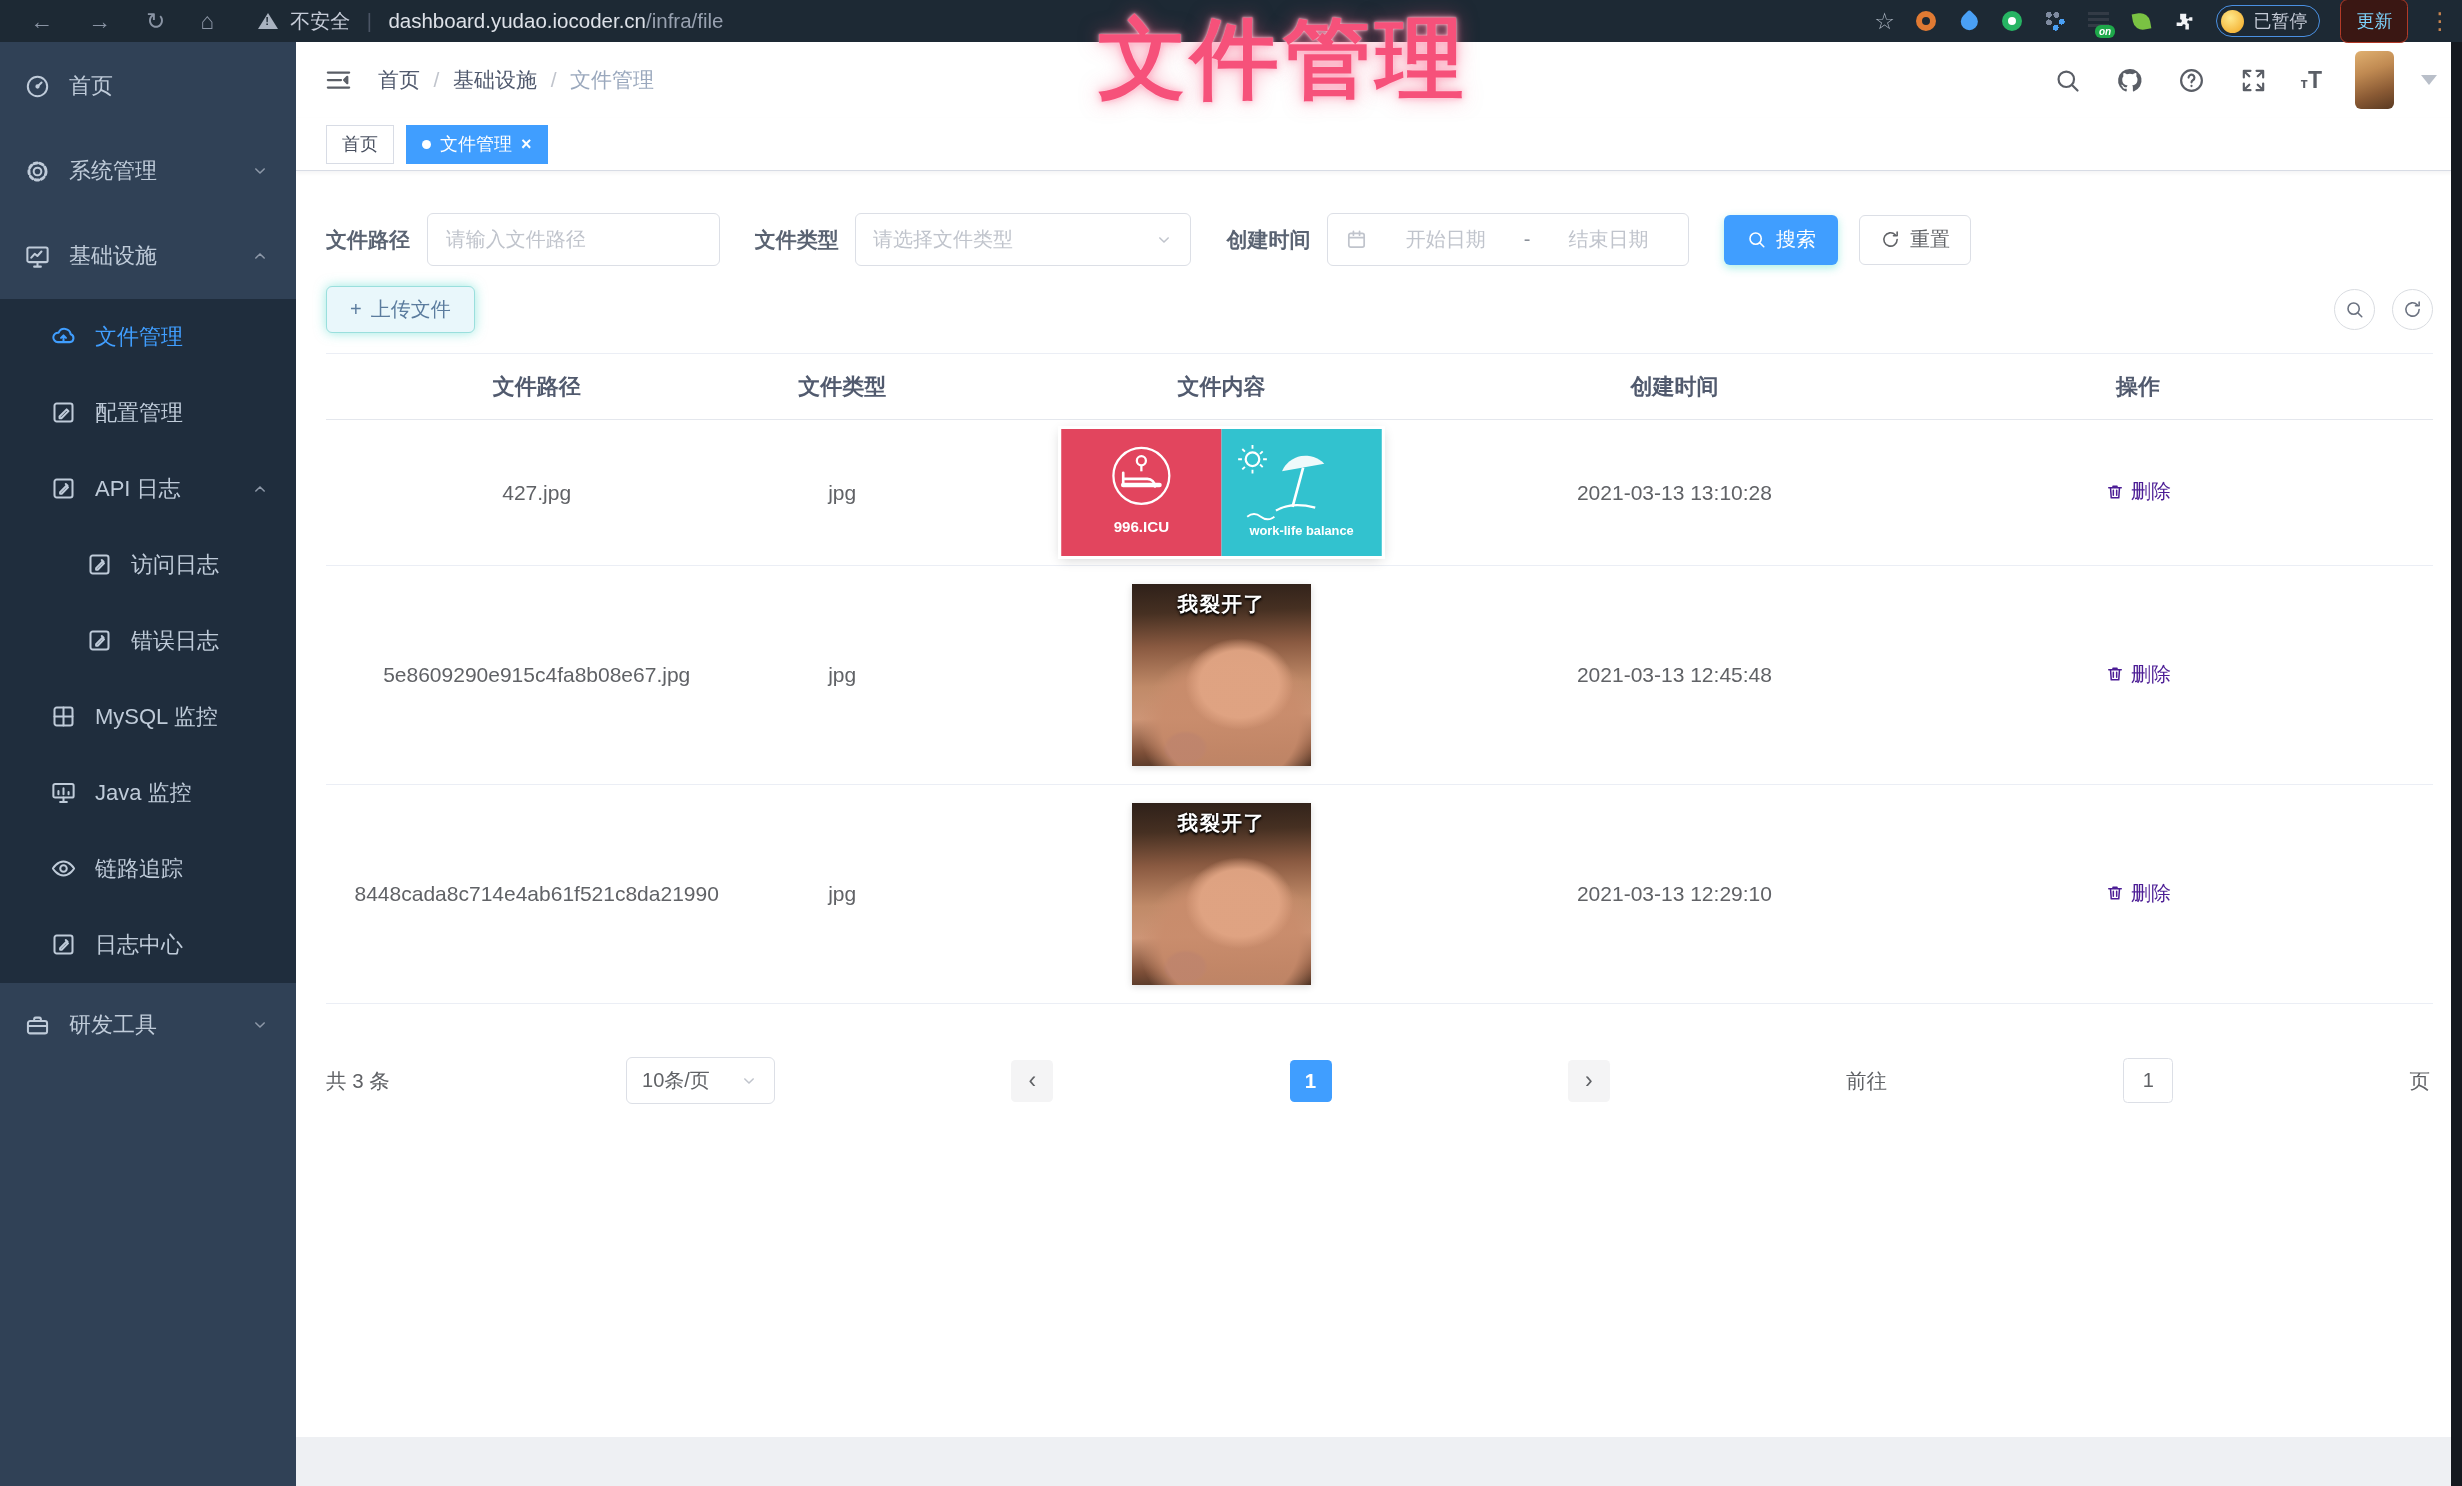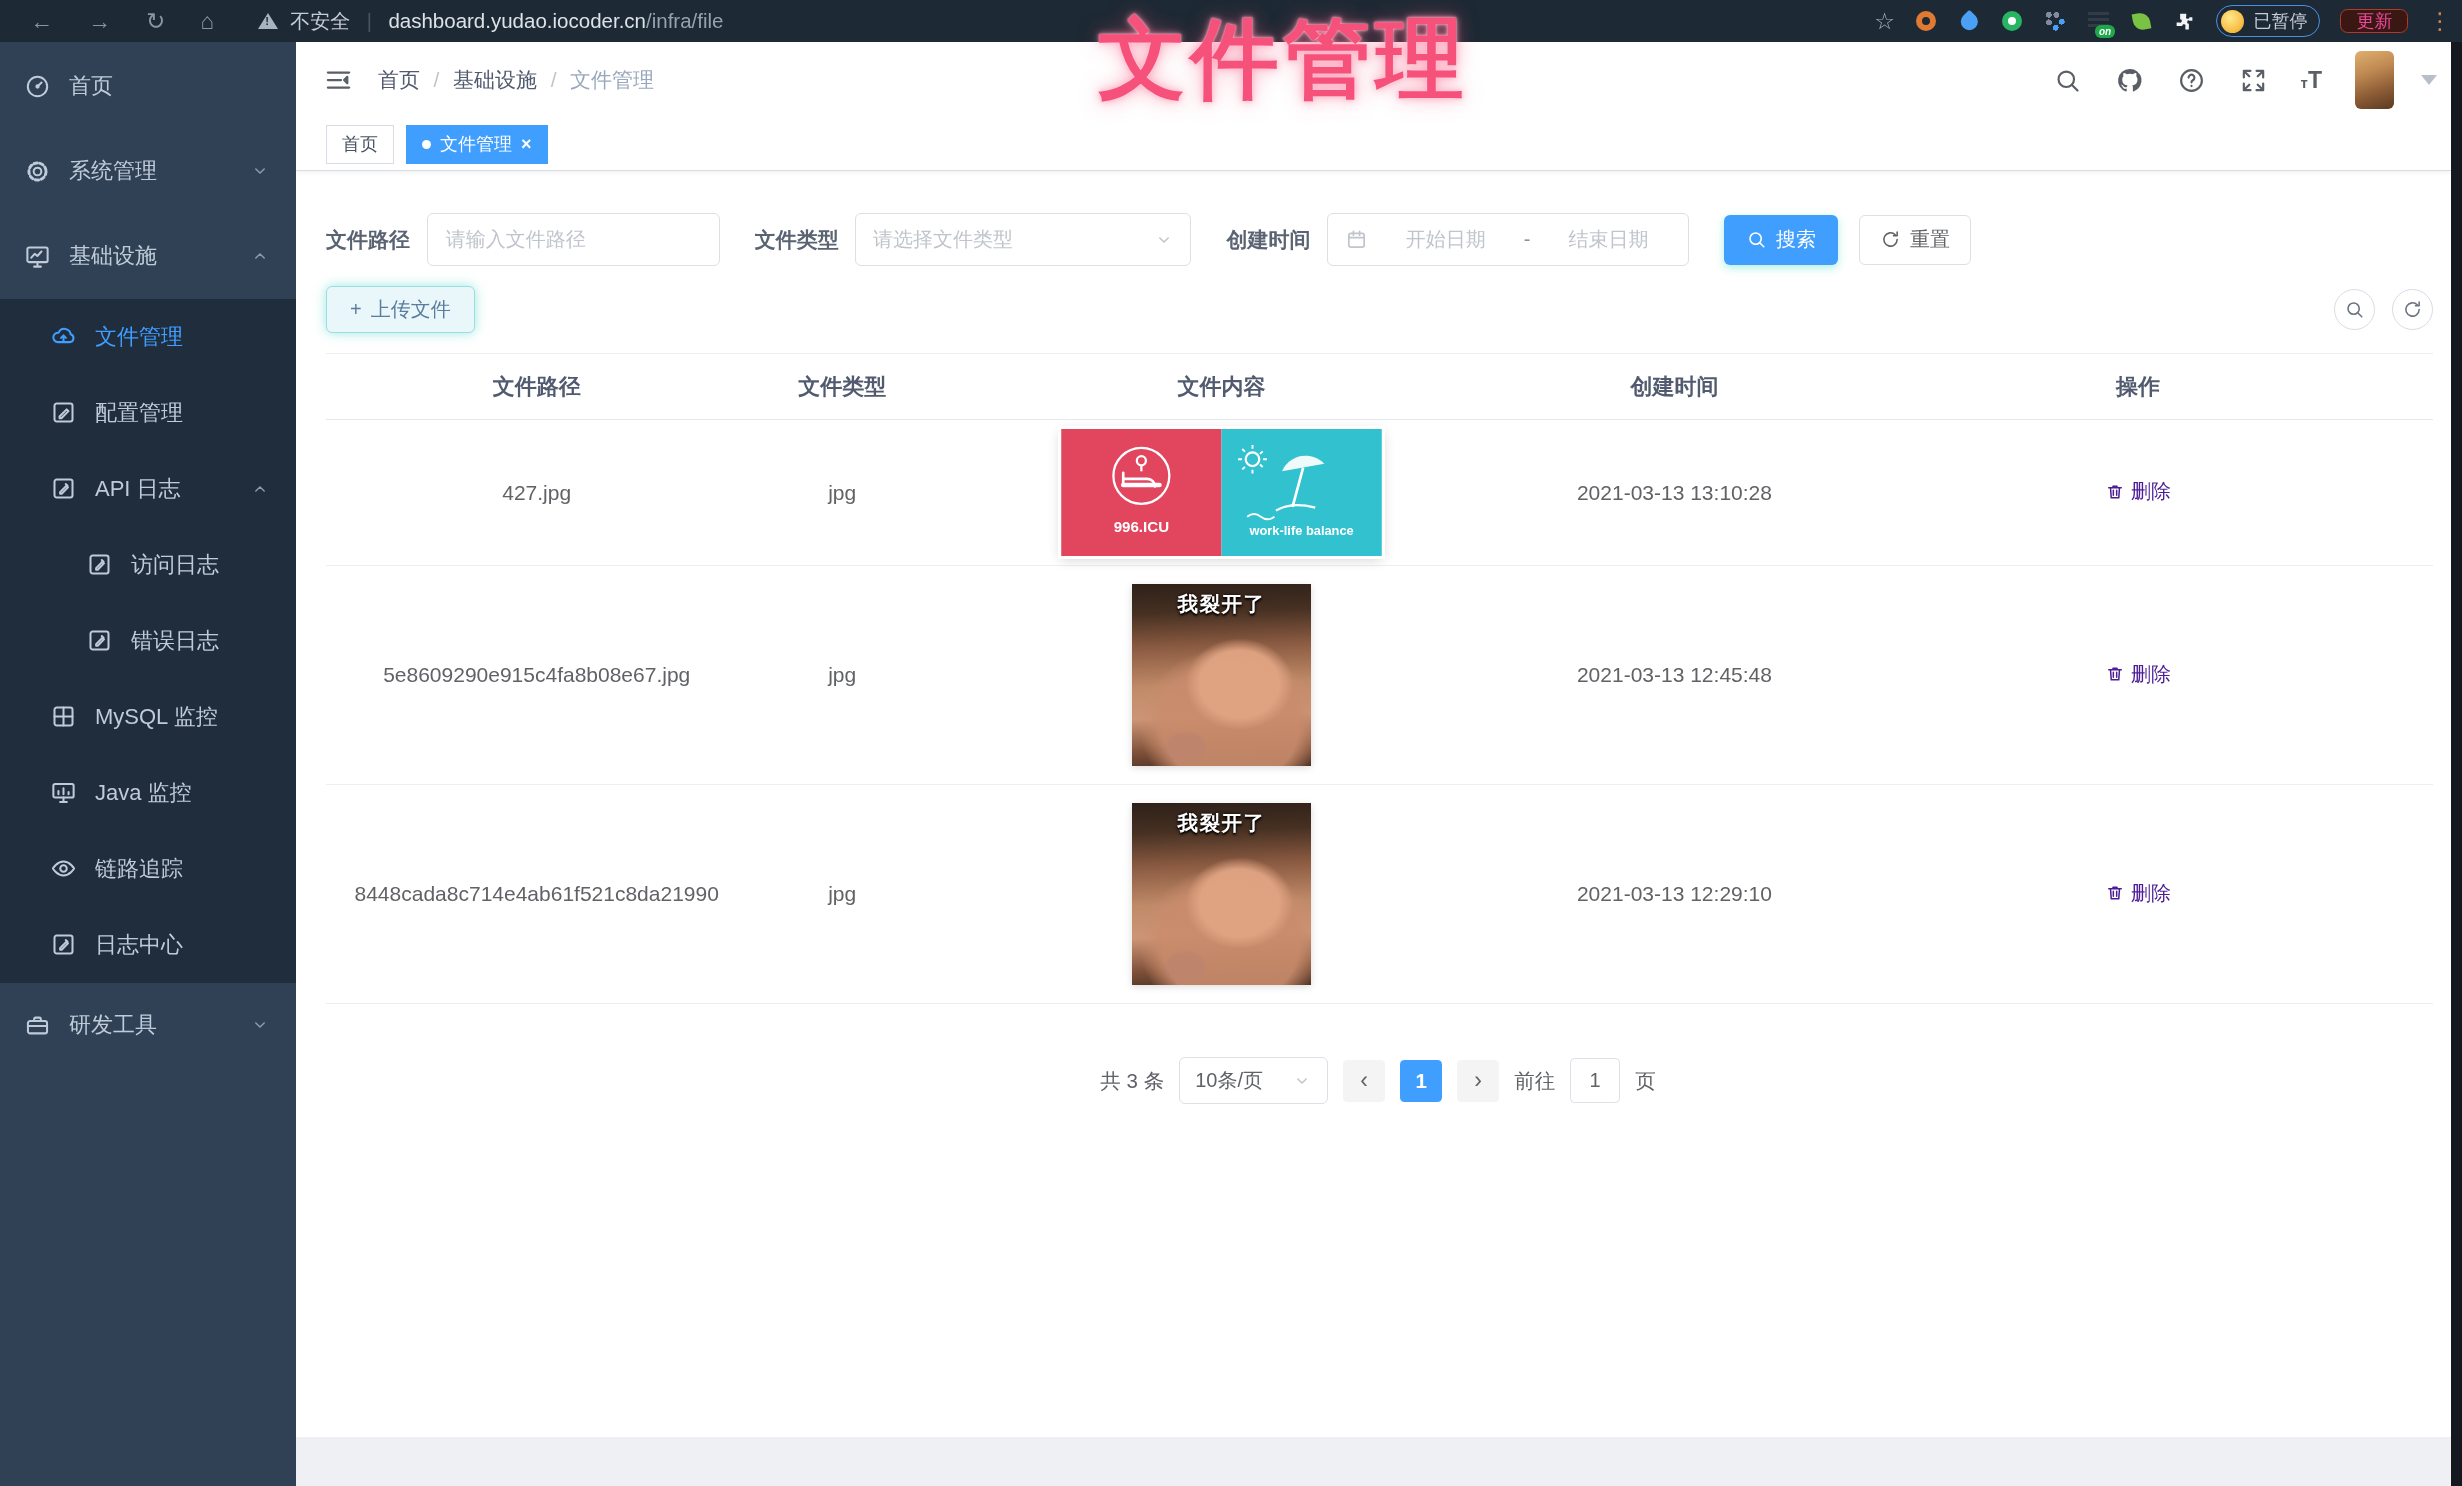--- a/index.html
+++ b/index.html
@@ -29,21 +29,21 @@
       radial-gradient(circle 3px at 16.7px 10.6px,#4aa0f5 97%,transparent),
       radial-gradient(circle 3px at 3.8px 11.4px,#7f8ba0 97%,transparent),
       radial-gradient(circle 3px at 10.6px 16.7px,#4aa0f5 97%,transparent); }
   .ext-rows { width:21px;height:18px;background:linear-gradient(#333b46 0 3px,transparent 3px 6px,#333b46 6px 9px,transparent 9px 12px,#333b46 12px 15px,transparent 15px); position:relative; }
   .ext-rows .on-badge { position:absolute; right:-6px; bottom:-7.6px; background:#1ea84a; color:#fff; font-size:10px; font-weight:bold; padding:0.8px 3.8px; border-radius:6px; }
   .ext-leaf { width:16.7px;height:16.7px;background:#7ac243;border-radius:0 60% 0 60%; transform:rotate(-10deg); }
   .ext-puzzle svg{ width:21px;height:21px; }
   .pill-paused { display:flex; align-items:center; gap:9px; border:1.5px solid #4a90e2; border-radius:18px; height:32px; padding:0 12px 0 4.5px; }
   .emoji-face { width:23px;height:23px;border-radius:50%; background:radial-gradient(circle at 40% 35%,#ffe98c,#f5b63a 75%); }
   .pill-paused b { font-size:18px; font-weight:normal; color:#c6ccd8; }
-  .pill-update { border:1.5px solid #b33a28; background:#3a1713; color:#ec4899; border-radius:7.6px; height:24px; display:flex; align-items:center; padding:0 15px; font-size:18px; }
+  .pill-update { border:1.5px solid #b33a28; background:#3a1713; color:#7dd3fc; border-radius:7.6px; height:44px; display:flex; align-items:center; padding:0 15px; font-size:18px; }
   .dots { font-size:23px; color:#c8854f; letter-spacing:0; }
 
   
   .sidebar { position:absolute; top:42px; left:0; width:296px; height:1444px; background:#304156; z-index:10; }
   .logo-block { height:88px; display:flex; align-items:center; padding-left:45px; gap:18px; background:#2d3b4e; }
   .logo-avatar { width:50px; height:50px; border-radius:4.5px;
      background: radial-gradient(16.7px 20px at 50% 58%, #f3e9ea 0 46%, rgba(0,0,0,0) 52%),
                  radial-gradient(7.6px 9px at 38% 30%, #e8c9cf 0 60%, rgba(0,0,0,0) 65%),
                  radial-gradient(7.6px 9px at 62% 30%, #e8c9cf 0 60%, rgba(0,0,0,0) 65%),
                  linear-gradient(150deg,#87374a,#4a2135 70%,#2e1524); }
@@ -127,21 +127,21 @@
         radial-gradient(72px 61px at 60% 55%, rgba(224,164,131,.95) 0 55%, rgba(0,0,0,0) 75%),
         radial-gradient(114px 99px at 55% 78%, rgba(201,140,108,.9) 0 60%, rgba(0,0,0,0) 80%),
         radial-gradient(30px 23px at 30% 90%, rgba(90,60,120,.8) 0 60%, rgba(0,0,0,0) 75%),
         linear-gradient(178deg,#2e2019 0%,#463022 16%,#8a5a41 34%,#c08a68 55%,#cd9576 72%,#7d4f38 90%,#503526 100%); }
   .meme-caption { position:absolute; top:6px; left:0; right:0; text-align:center; color:#fff; font-size:20.5px; font-weight:bold; text-shadow:0 0 3px #000,0 1.5px 2.3px #000; letter-spacing:1.5px; }
   .del-link { display:inline-flex; align-items:center; gap:6px; color:#4c1d95; font-size:20px; cursor:pointer; }
   .del-link .tic { width:20px; height:20px; }
   .del-link .tic svg { width:20px; height:20px; }
 
   
-  .pagination { margin-top:53px; display:flex; align-items:center; justify-content:center; gap:15px; font-size:20.5px; color:#606266; padding-right:3px; }
+  .pagination { margin-top:53px; display:flex; align-items:center; justify-content:space-between; gap:15px; font-size:20.5px; color:#606266; padding-right:3px; }
   .pg-size { width:149px; height:47px; border:1.5px solid #dcdfe6; border-radius:6px; display:flex; align-items:center; justify-content:space-between; padding:0 15px; color:#606266; font-size:20px; cursor:pointer; background:#fff; }
   .pg-btn { min-width:42px; height:42px; border-radius:4.5px; background:#f4f4f5; color:#606266; display:flex; align-items:center; justify-content:center; font-size:23px; cursor:pointer; }
   .pg-btn.page { font-size:20.5px; }
   .pg-btn.active { background:#409eff; color:#fff; font-weight:bold; }
   .pg-goto-input { width:50px; height:45px; border:1.5px solid #dcdfe6; border-radius:4.5px; text-align:center; font-size:20px; color:#606266; outline:none; font-family:inherit; }
 
   
   .watermark { position:absolute; left:1098px; top:0px; z-index:50; font-size:88px; font-weight:bold; letter-spacing:4.5px; color:#f6517a;
       text-shadow:0 0 2.3px #ffd2de, 0 0 7.6px rgba(255,150,180,.85), 0 0 20px rgba(246,81,122,.5); pointer-events:none; }
   .right-edge { position:absolute; right:0; top:42px; width:10.6px; height:1444px; background:#15191f; z-index:40; }

